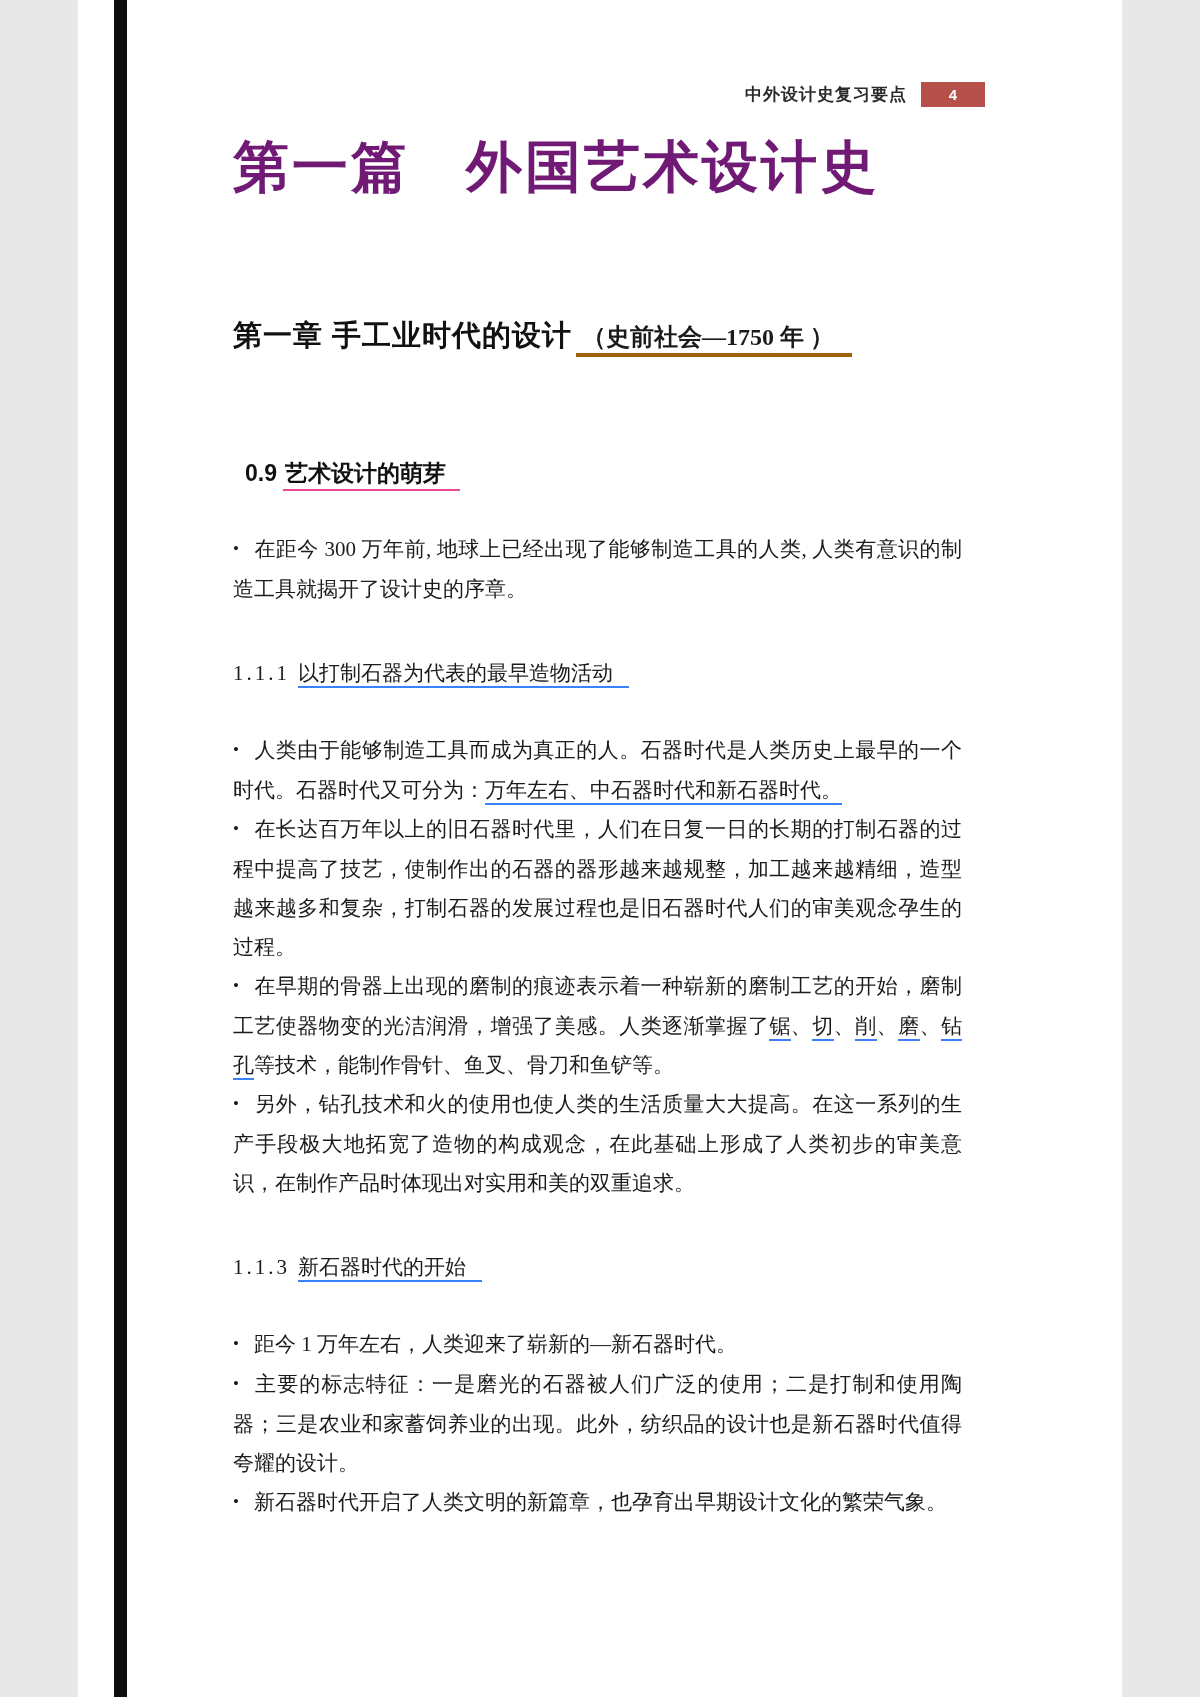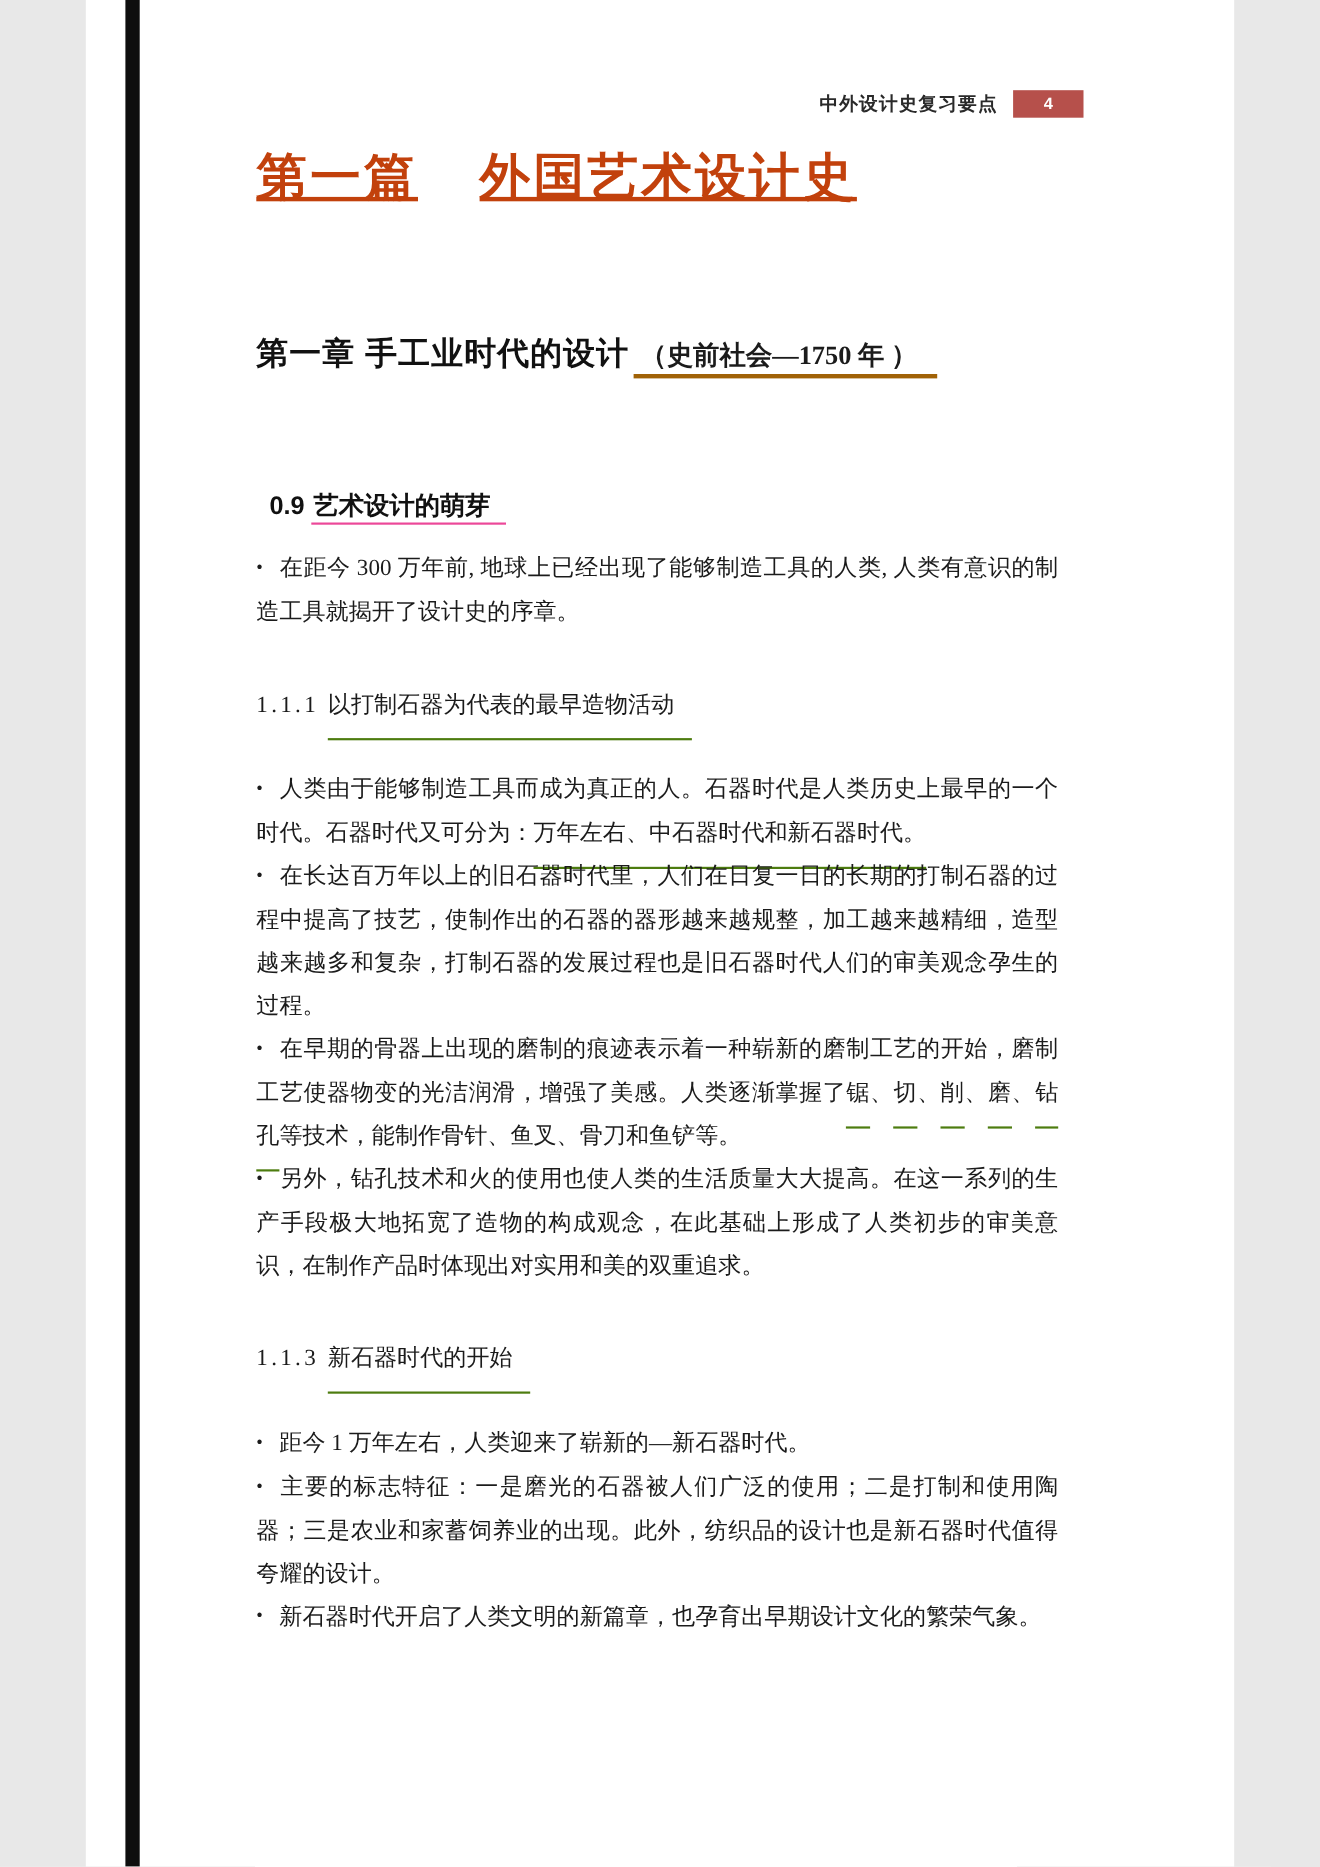--- a/index.html
+++ b/index.html
@@ -47,25 +47,24 @@
     display: flex;
     align-items: center;
     justify-content: center;
   }
   .content {
     padding: 130px 160px 0 155px;
   }
   .main-title {
     font-family: "Liberation Sans", "DejaVu Sans", sans-serif;
     font-weight: bold;
-    font-size: 46px;
+    font-size: 56px;
     letter-spacing: 3px;
-    color: #c2410c;
+    color: #701a75;
     white-space: nowrap;
-    text-decoration: underline;
   }
   .main-title .t2 { margin-left: 56px; }
   .chapter {
     margin-top: 110px;
     white-space: nowrap;
   }
   .chapter-main {
     font-family: "Liberation Sans", "DejaVu Sans", sans-serif;
     font-weight: bold;
     font-size: 29px;
@@ -86,36 +85,36 @@
     font-family: "Liberation Sans", "DejaVu Sans", sans-serif;
     font-weight: bold;
     font-size: 23px;
     color: #111;
   }
   .section-heading .sec-title {
     border-bottom: 2px solid #ec4899;
     padding: 0 14px 3px 2px;
     margin-left: 6px;
   }
-  .body-area { margin-top: 22px; }
+  .body-area { margin-top: 41px; }
   .para {
     font-size: 21px;
     line-height: 39px;
     text-align: justify;
     color: #1b1b1b;
   }
   .bullet {
     display: inline-block;
     font-size: 17px;
     margin-right: 15px;
     transform: translateY(-2px);
   }
   .u {
-    border-bottom: 2px solid #4d7c0f;
-    padding-bottom: 19px;
+    border-bottom: 2px solid #3b82f6;
+    padding-bottom: 1px;
   }
   .subheading {
     margin-top: 50px;
     margin-bottom: 44px;
     font-size: 21px;
     color: #1b1b1b;
   }
   .sub-num { letter-spacing: 3px; margin-right: 8px; }
   .subheading .u { padding-right: 16px; }
 </style>

